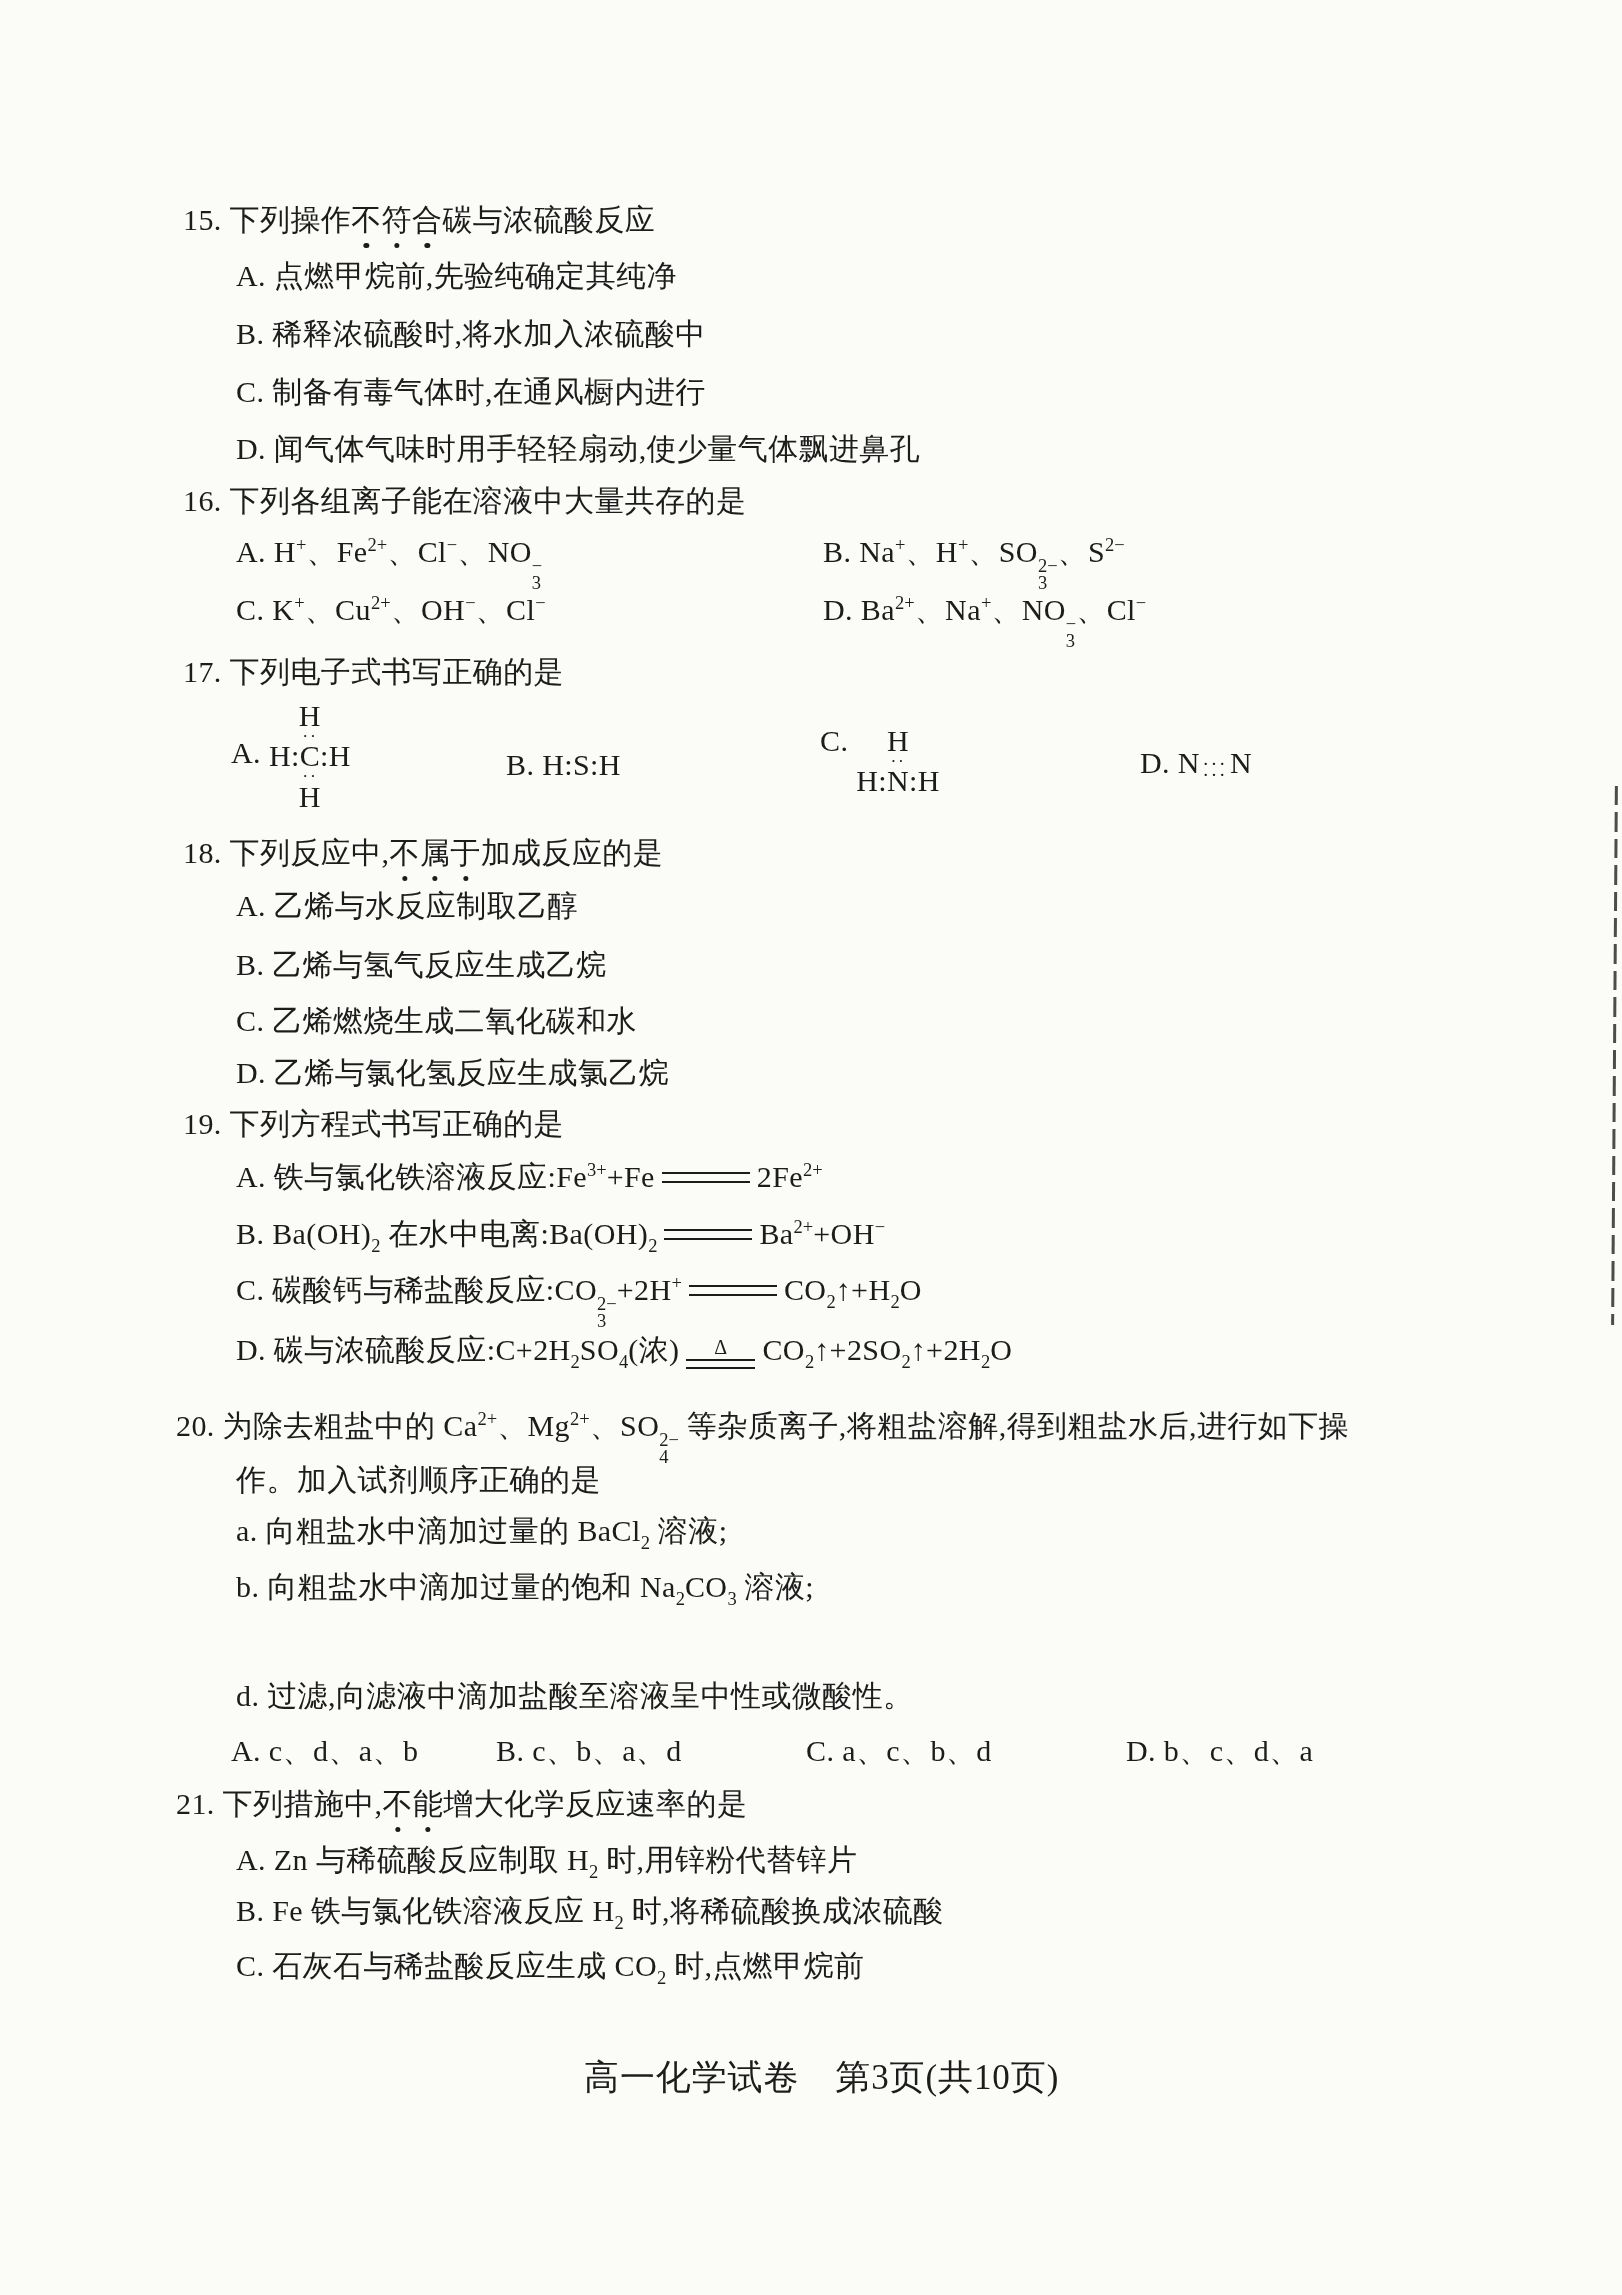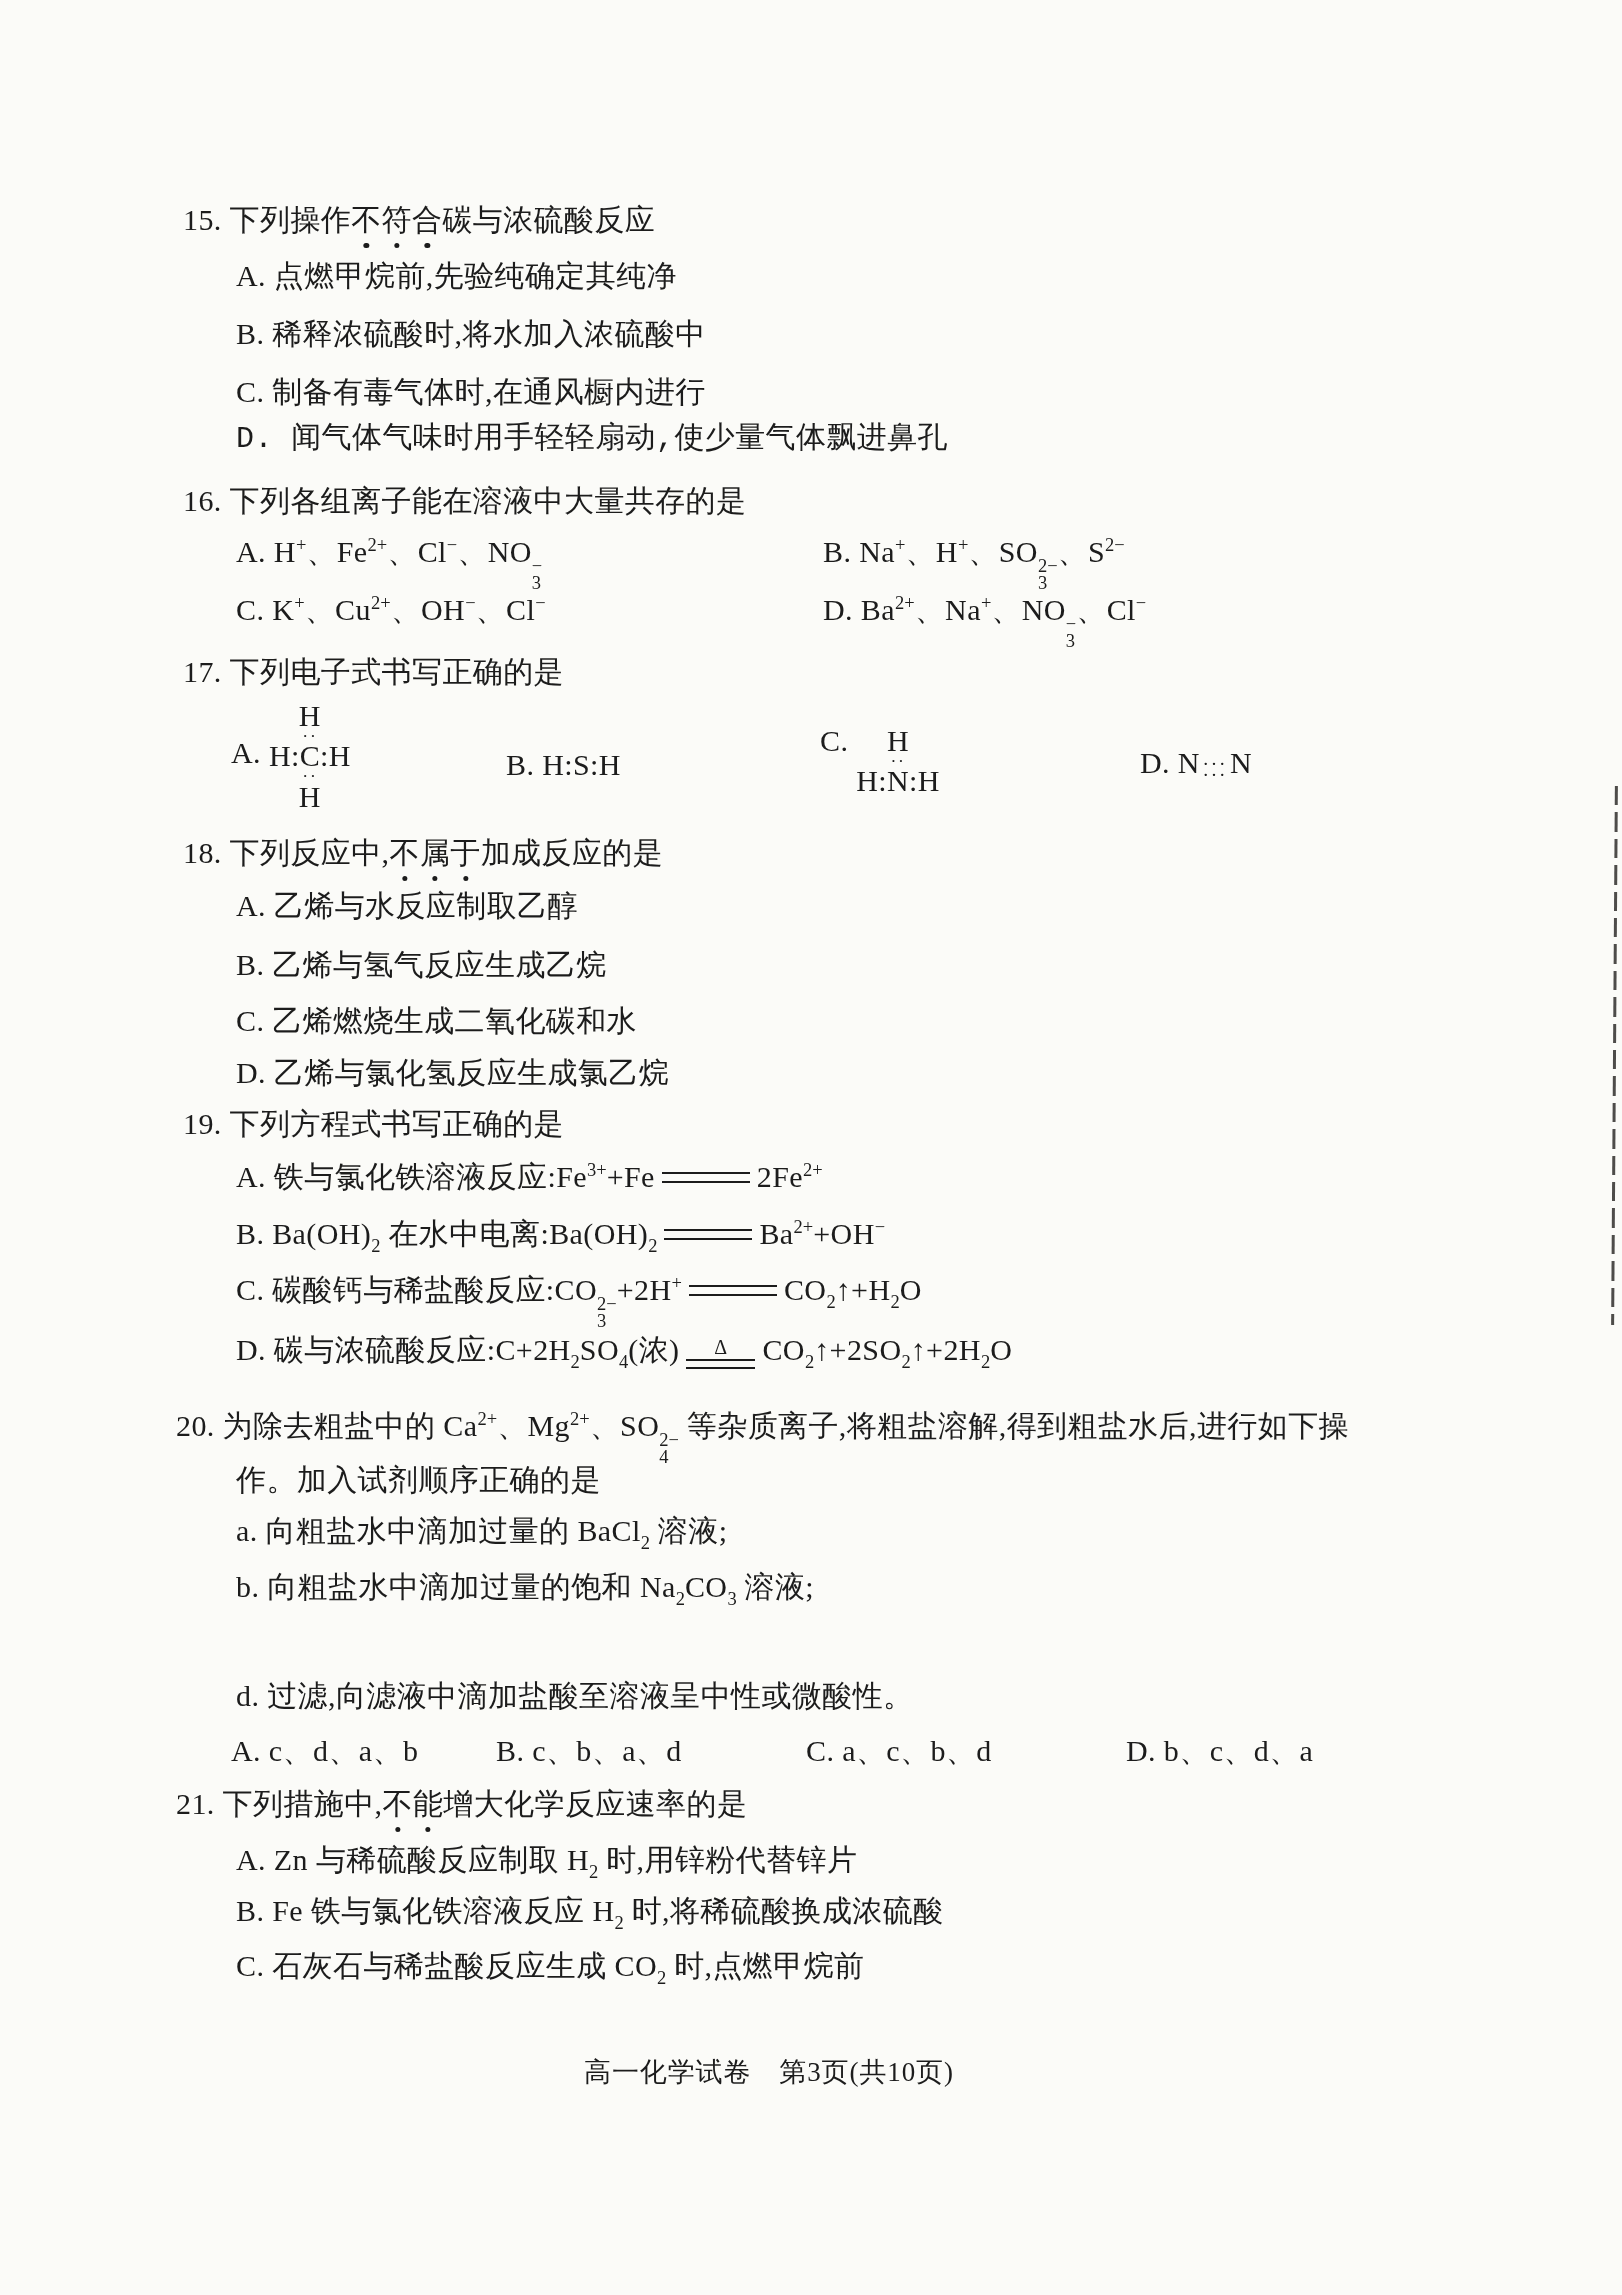--- a/index.html
+++ b/index.html
@@ -40,33 +40,33 @@
   .lewis span{display:block;text-align:center;}
   .lewis .ld{font-size:17.6px;line-height:.55;letter-spacing:1.8px;}
   .lewis.mid{vertical-align:middle;}
   .dots6{display:inline-flex;flex-direction:column;justify-content:center;vertical-align:2.6px;margin:0 2.6px;}
   .dots6 span{display:block;font-size:19.4px;line-height:.5;letter-spacing:1.8px;height:10.6px;}
   .artifact{
     position:absolute;left:1613px;top:786px;width:2.6px;height:539px;
     background:repeating-linear-gradient(to bottom,#2f2d2b 0 19.4px,rgba(47,45,43,0) 19.4px 26.4px);
     transform:rotate(.4deg);opacity:.85;
   }
-  .footer{position:absolute;font-size:27px;letter-spacing:0.9px;}
+  .footer{position:absolute;font-size:35px;letter-spacing:0.9px;}
 </style>
 </head>
 <body>
 
 <div class="page" style="background: rgb(251, 251, 248); color: rgb(28, 28, 28);">
   <div class="artifact"></div>
   <div class="footer" style="left: 584px; top: 2054px;">高一化学试卷　第3页(共10页)</div>
 <div class="line" style="left: 183px; top: 201px;"><span>15. 下列操作</span><span class="em"><span>不</span><span>符</span><span>合</span></span><span>碳与浓硫酸反应</span></div>
     <div class="line" style="left: 236px; top: 257px;"><span>A. 点燃甲烷前,先验纯确定其纯净</span></div>
     <div class="line" style="left: 236px; top: 315px;"><span>B. 稀释浓硫酸时,将水加入浓硫酸中</span></div>
     <div class="line" style="left: 236px; top: 373px;"><span>C. 制备有毒气体时,在通风橱内进行</span></div>
-    <div class="line" style="left: 236px; top: 421px; font-family: Liberation Mono, monospace;"><span>D. 闻气体气味时用手轻轻扇动,使少量气体飘进鼻孔</span></div>
+    <div class="line" style="left: 236px; top: 430px;"><span>D. 闻气体气味时用手轻轻扇动,使少量气体飘进鼻孔</span></div>
     <div class="line" style="left: 183px; top: 482px;"><span>16. 下列各组离子能在溶液中大量共存的是</span></div>
     <div class="line" style="left: 236px; top: 533px;"><span>A. H</span><span class="sp">+</span><span>、Fe</span><span class="sp">2+</span><span>、Cl</span><span class="sp">−</span><span>、NO</span><span class="ss">
         <span>−</span>
         <span>3</span>
       </span></div>
     <div class="line" style="left: 823px; top: 533px;"><span>B. Na</span><span class="sp">+</span><span>、H</span><span class="sp">+</span><span>、SO</span><span class="ss">
         <span>2−</span>
         <span>3</span>
       </span><span>、S</span><span class="sp">2−</span></div>
     <div class="line" style="left: 236px; top: 591px;"><span>C. K</span><span class="sp">+</span><span>、Cu</span><span class="sp">2+</span><span>、OH</span><span class="sp">−</span><span>、Cl</span><span class="sp">−</span></div>

